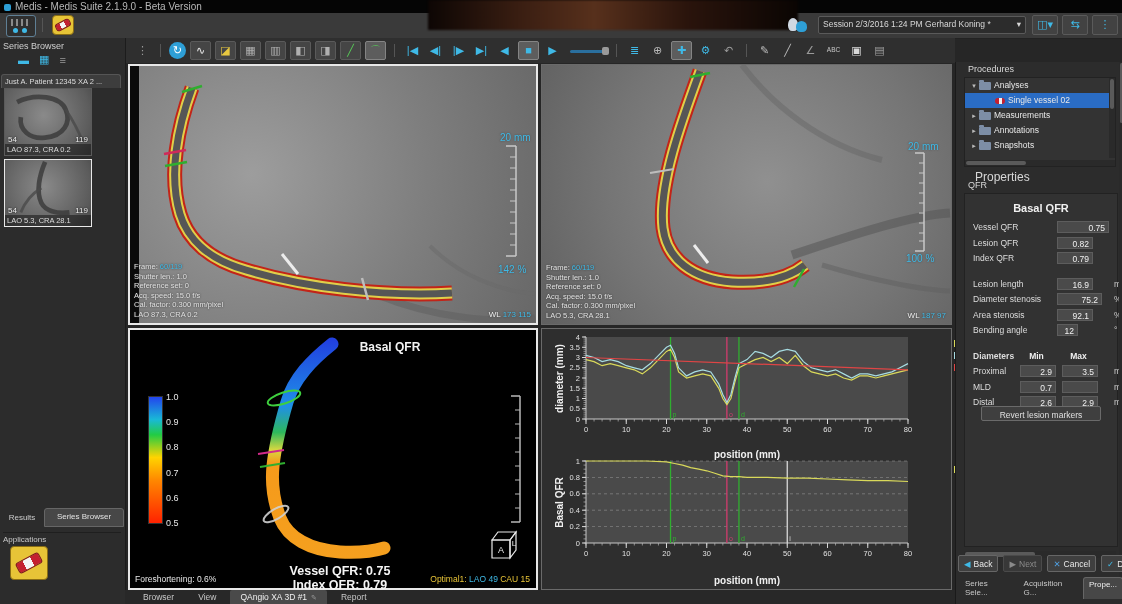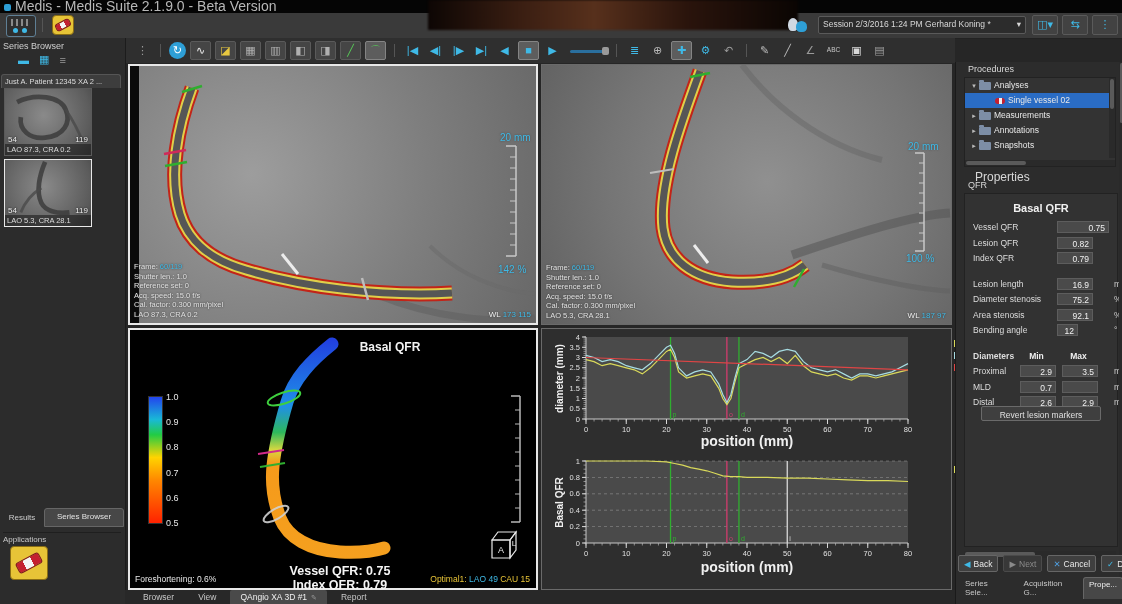--- a/index.html
+++ b/index.html
@@ -1,20 +1,20 @@
 <!DOCTYPE html>
 <html><head>
 <meta charset="utf-8">
 <style>
   html,body{margin:0;padding:0;background:#000;}
   .abs{position:absolute;}
   #root{position:relative;width:1122px;height:604px;background:#262626;overflow:hidden;
         font-family:"Liberation Sans","DejaVu Sans",sans-serif;color:#cfcfcf;-webkit-font-smoothing:antialiased;}
   
-  #titlebar{left:0;top:0;width:1122px;height:13px;background:#050505;font-size:14px;line-height:13px;color:#b8b8b8;padding-left:4px;box-sizing:border-box;}
+  #titlebar{left:0;top:0;width:1122px;height:13px;background:#050505;font-size:10px;line-height:13px;color:#b8b8b8;padding-left:4px;box-sizing:border-box;}
   #title-icon{display:inline-block;width:7px;height:7px;background:#2e9fd6;border-radius:2px;margin-right:4px;vertical-align:middle;}
   #photo-blur{left:428px;top:0;width:370px;height:30px;background:linear-gradient(90deg,#0d0604,#3a1e12 25%,#57301c 45%,#2a140c 70%,#0a0503);filter:blur(1px);z-index:3;}
   
   #appbar{left:0;top:13px;width:1122px;height:25px;background:#3a3a3a;border-bottom:1px solid #222;}
   .medis-btn{left:6px;top:2px;width:28px;height:20px;background:#2f2f2f;border:1px solid #5f7f95;border-radius:3px;}
   .medis-btn .grid{position:absolute;left:4px;top:3px;width:18px;height:7px;background:repeating-linear-gradient(90deg,#8a8a8a 0 2px,transparent 2px 5px);}
   .medis-btn .dot{position:absolute;left:6px;bottom:3px;width:5px;height:5px;border-radius:50%;background:#3fb9e6;box-shadow:9px 0 0 #3fb9e6;}
   .vsep{left:42px;top:5px;width:1px;height:14px;background:#555;}
   .shield{background:#e7c437;border-radius:4px;border:1px solid #8a6d14;}
   .shield .pill{position:absolute;left:2px;top:5px;width:14px;height:6px;border-radius:3px;background:linear-gradient(90deg,#c42030 0 30%,#f5f5f5 30% 65%,#c42030 65%);transform:rotate(-28deg);border:1px solid #7d1420;}
@@ -69,21 +69,21 @@
   
   #qfr-title{left:190px;top:10px;width:140px;text-align:center;font-size:12px;font-weight:bold;color:#f2f2f2;}
   #colorbar{left:18px;top:66px;width:13px;height:126px;background:linear-gradient(180deg,#2244ee 0%,#19b9d6 18%,#22cc44 30%,#ffd400 48%,#ff8800 66%,#ff2200 100%);border:1px solid #333;}
   #scale-labels{left:36px;top:62px;font-size:9px;color:#e8e8e8;}
   #scale-labels div{height:25.2px;}
   #vesselqfr-text{left:110px;top:234px;width:200px;text-align:center;font-size:12.5px;font-weight:bold;color:#f5f5f5;}
   #indexqfr-text{left:110px;top:248px;width:200px;text-align:center;font-size:12.5px;font-weight:bold;color:#f5f5f5;}
   #foreshort{left:5px;bottom:4px;font-size:8.5px;color:#e8e8e8;}
   #optimal{right:6px;bottom:4px;font-size:8.5px;}
   
-  .chart-xlabel{width:200px;text-align:center;font-size:14px;font-weight:bold;color:#f0f0f0;}
+  .chart-xlabel{width:200px;text-align:center;font-size:10px;font-weight:bold;color:#f0f0f0;margin-top:16px;}
   .chart-ylabel{width:90px;text-align:center;font-size:10px;font-weight:bold;color:#f0f0f0;transform:rotate(-90deg);}
   .legend{display:flex;flex-direction:column;gap:3px;font-size:7.5px;color:#ddd;}
   .legend .li{display:flex;align-items:center;gap:3px;margin-left:36px;}
   .legend .sw{width:7px;height:7px;display:inline-block;}
   
   #rightpanel{left:955px;top:62px;width:167px;height:542px;background:#2c2c2c;border-left:1px solid #1a1a1a;}
   #proc-title{left:12px;top:2px;font-size:9px;color:#d8d8d8;}
   #tree-box{left:8px;top:15px;width:150px;height:88px;background:#333;border:1px solid #222;overflow:hidden;}
   .tree-row{position:relative;height:15px;line-height:15px;font-size:8.5px;color:#e8e8e8;white-space:nowrap;}
   .tree-row.sel{background:#2a6cc4;}
@@ -704,21 +704,21 @@
             <span class="pl">Index QFR</span>
             <span class="vbox" style="left: 92px; width: 36px;">0.79</span>
           </div>
           <div class="prow">
             <span class="pl">Lesion length</span>
             <span class="vbox" style="left: 92px; width: 36px;">16.9</span>
             <span class="punit">mm</span>
           </div>
           <div class="prow">
             <span class="pl">Diameter stenosis</span>
-            <span class="vbox" style="left: 92px; width: 36px;">75.2</span>
+            <span class="vbox" style="left: 92px; width: 45px;">75.2</span>
             <span class="punit">%</span>
           </div>
           <div class="prow">
             <span class="pl">Area stenosis</span>
             <span class="vbox" style="left: 92px; width: 36px;">92.1</span>
             <span class="punit">%</span>
           </div>
           <div class="prow" style="margin-bottom: 10px;">
             <span class="pl">Bending angle</span>
             <span class="vbox" style="left: 92px; width: 21px;">12</span>

